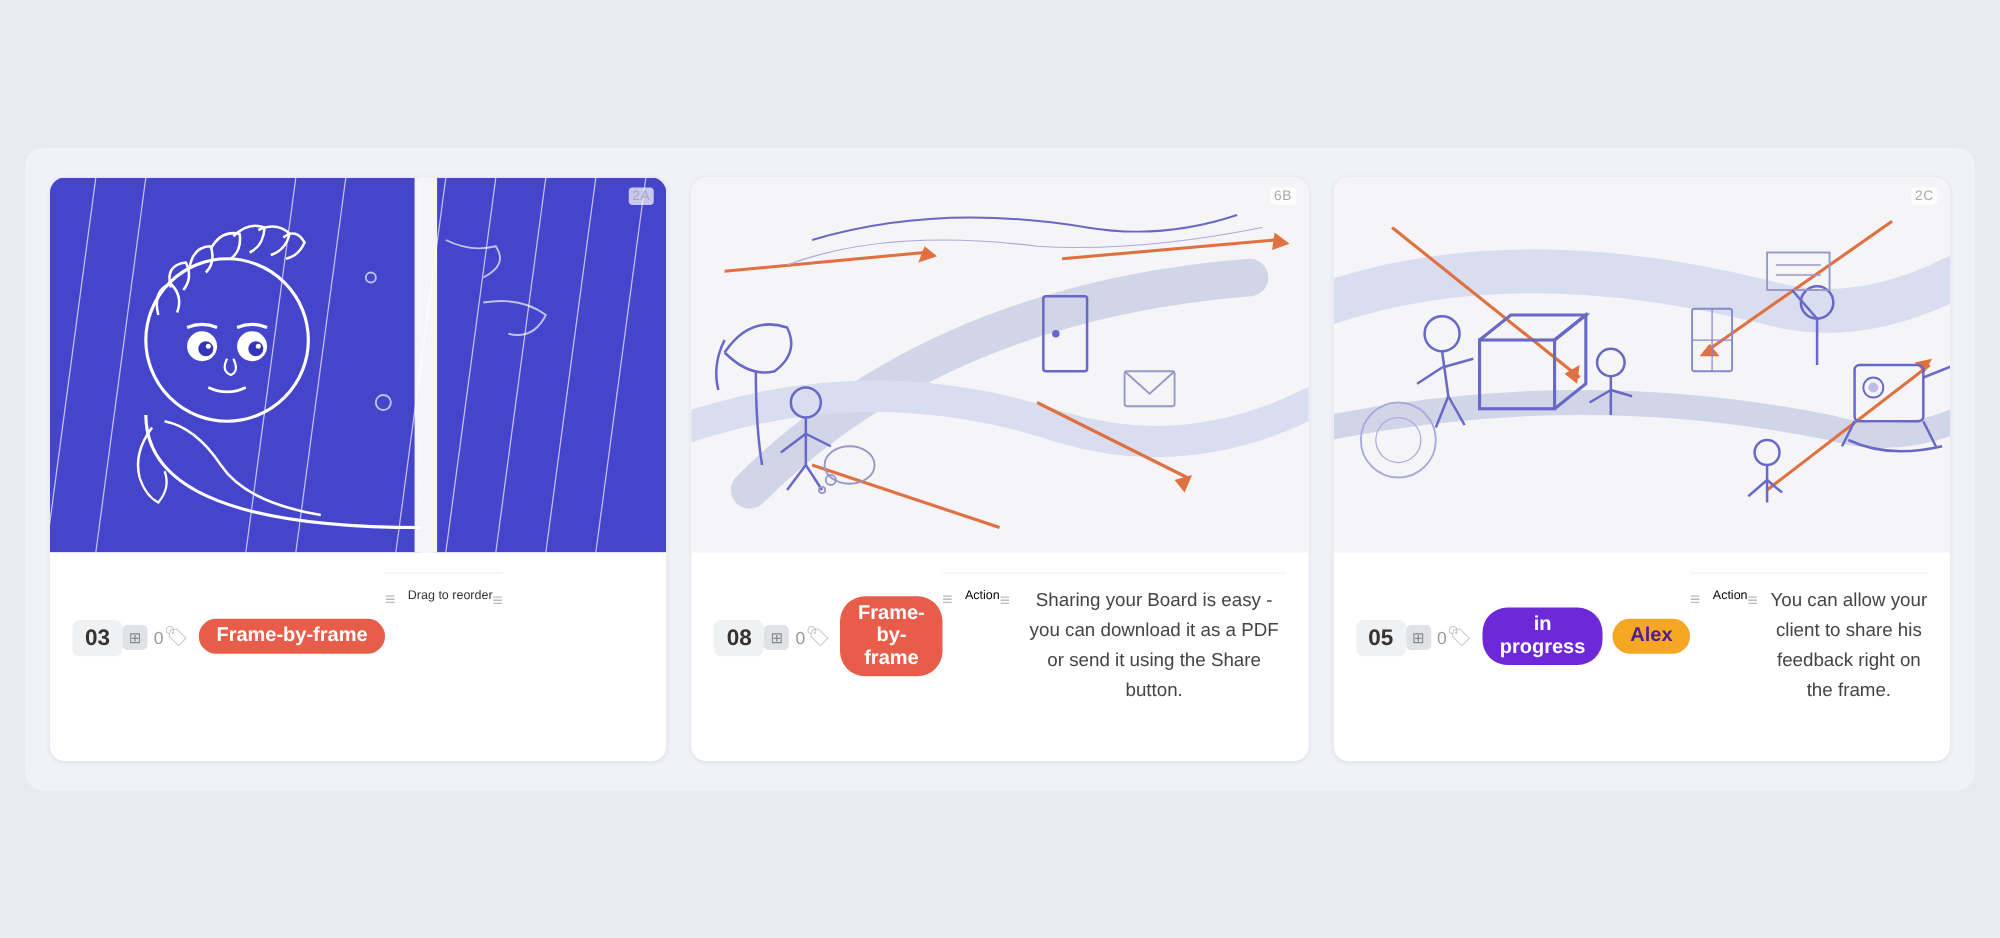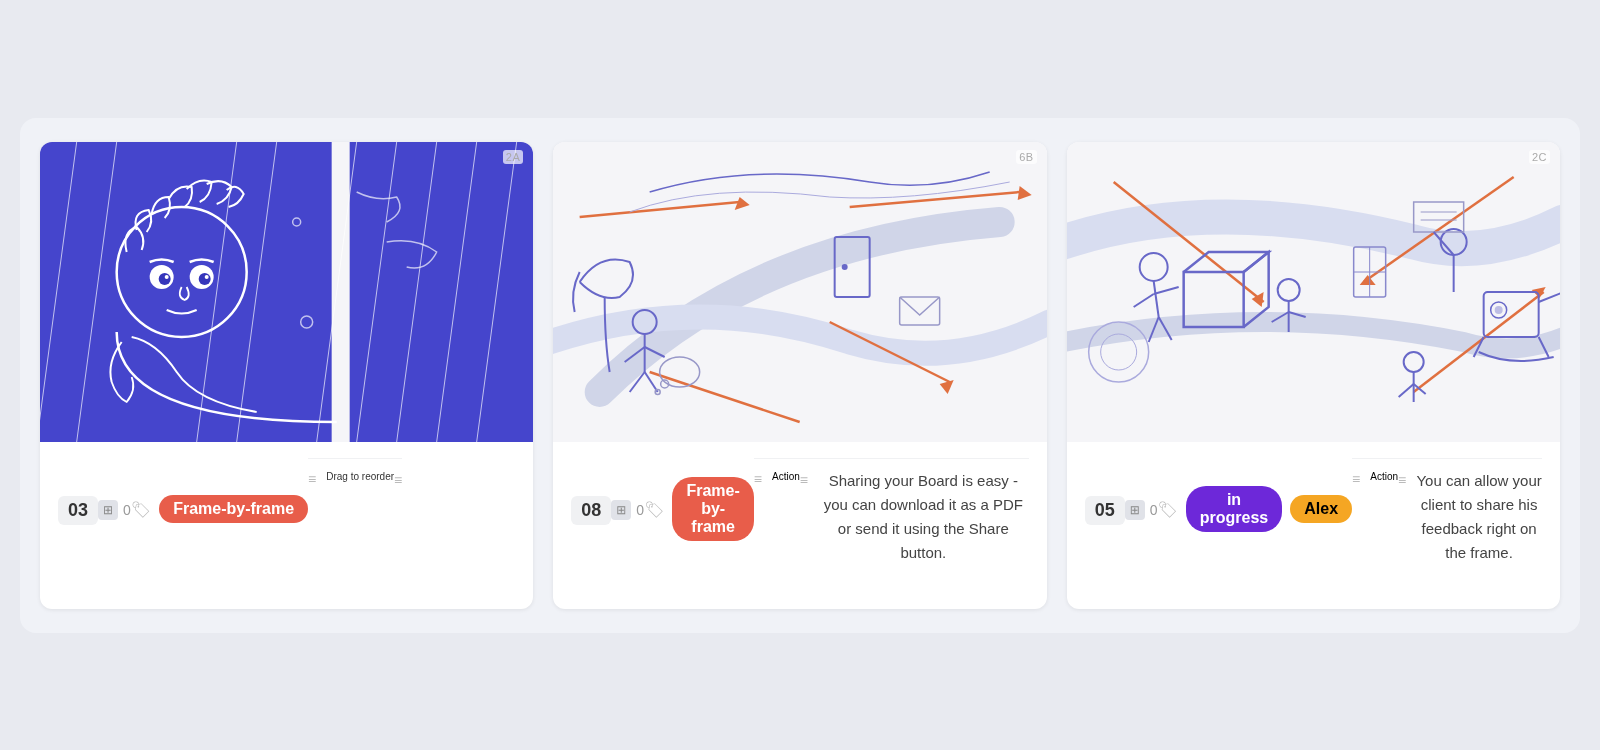--- a/index.html
+++ b/index.html
@@ -137,21 +137,21 @@
       color: #fff;
     }
 
     .tag-blue {
       background: #6d28d9;
       color: #fff;
     }
 
     .tag-yellow {
       background: #f5a623;
-      color: #000000;
+      color: #4c1d95;
     }
 
     .card-field {
       display: flex;
       align-items: flex-start;
       gap: 10px;
       padding: 10px 0;
       border-top: 1px solid #f0f1f3;
     }
 

